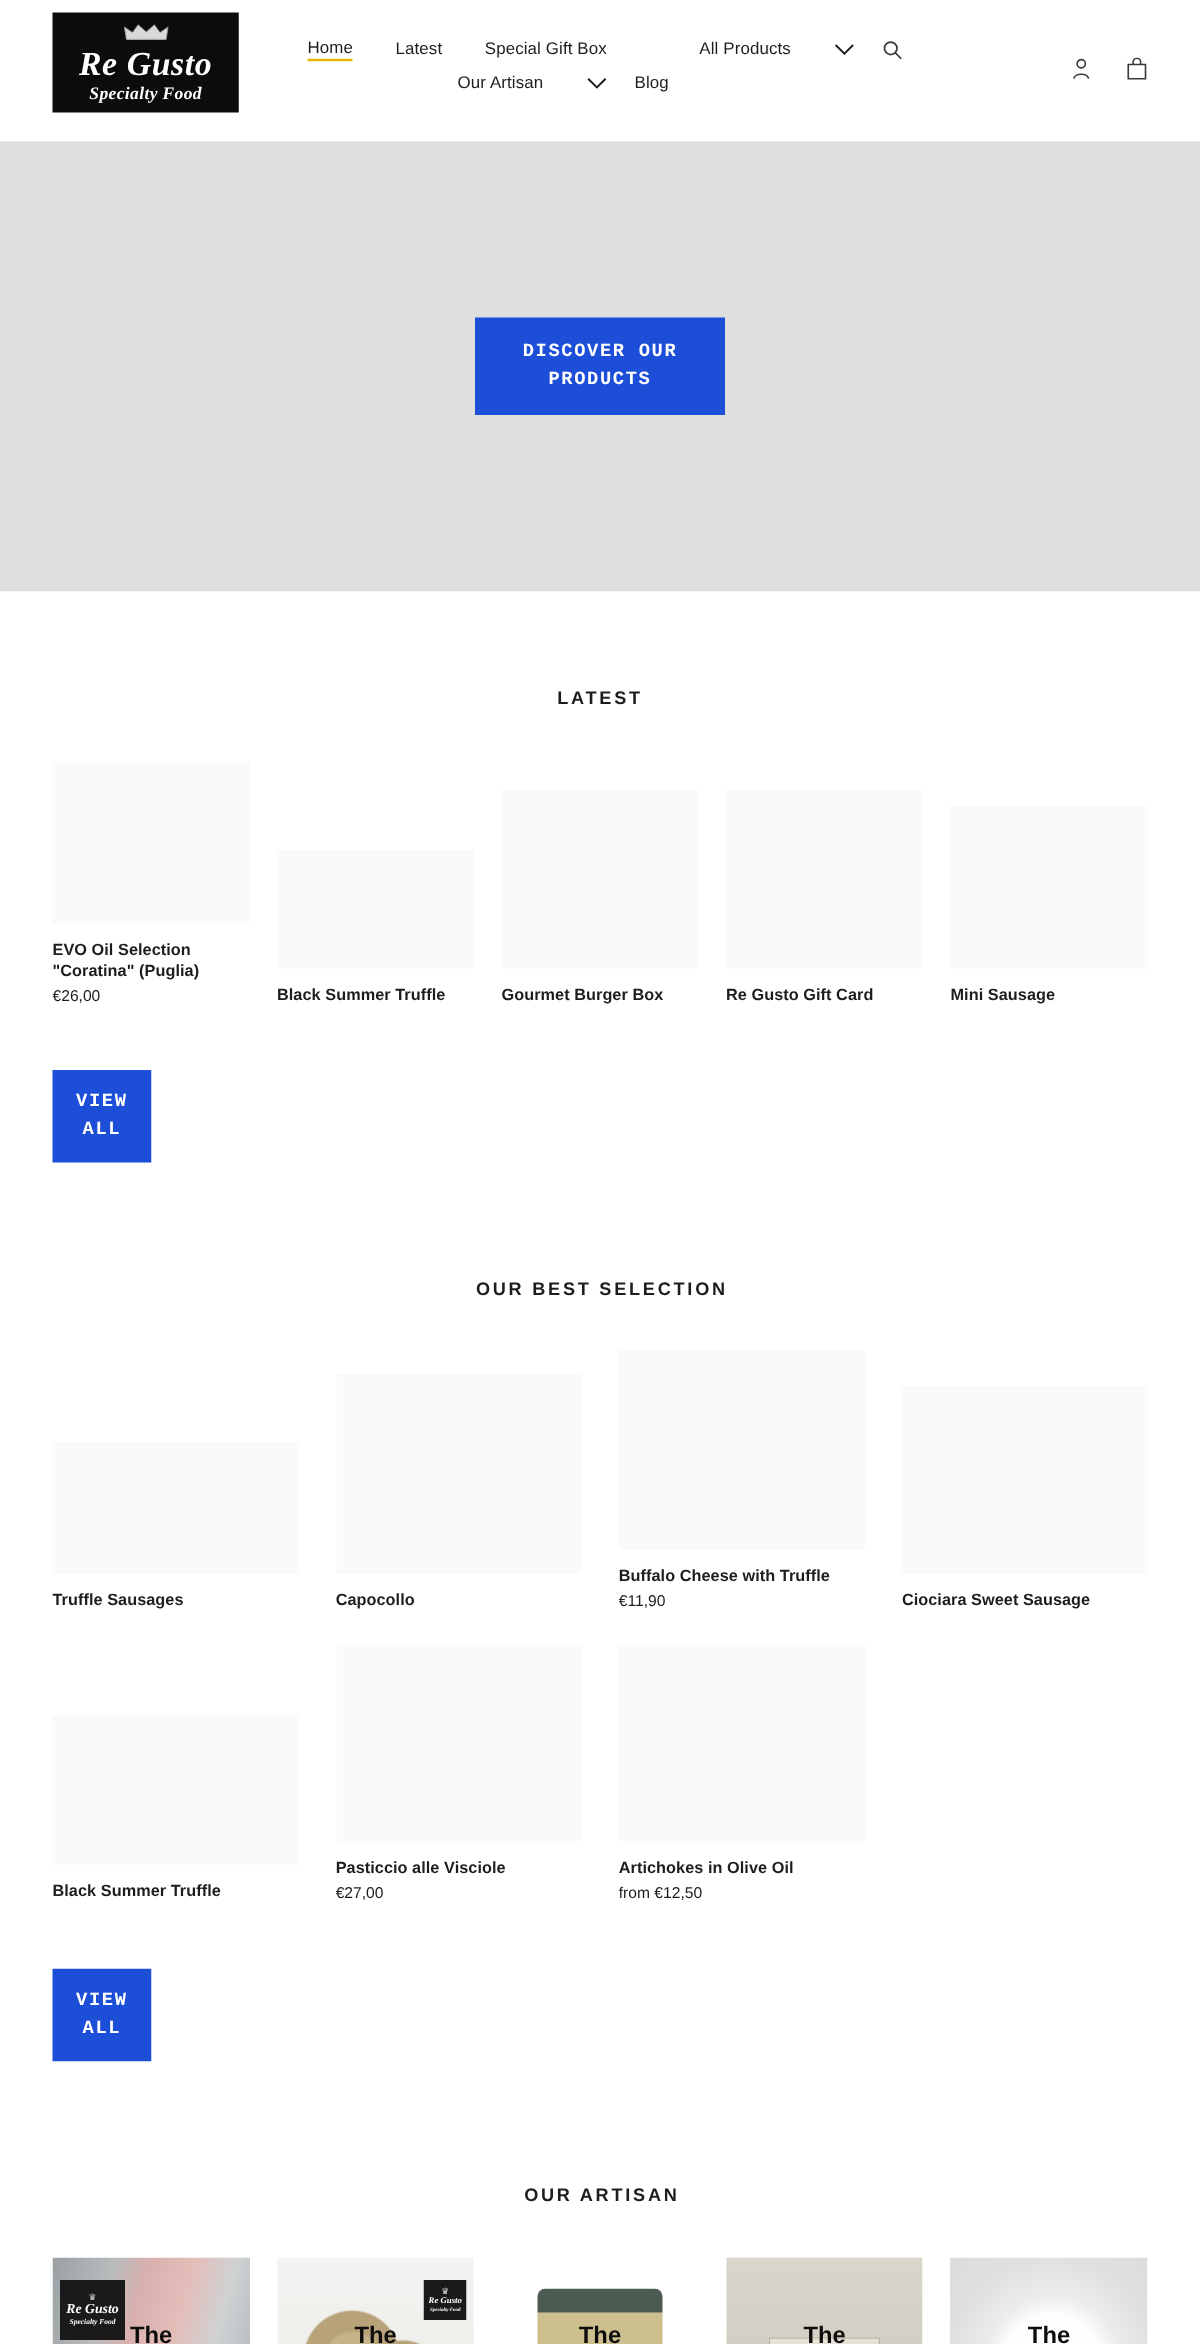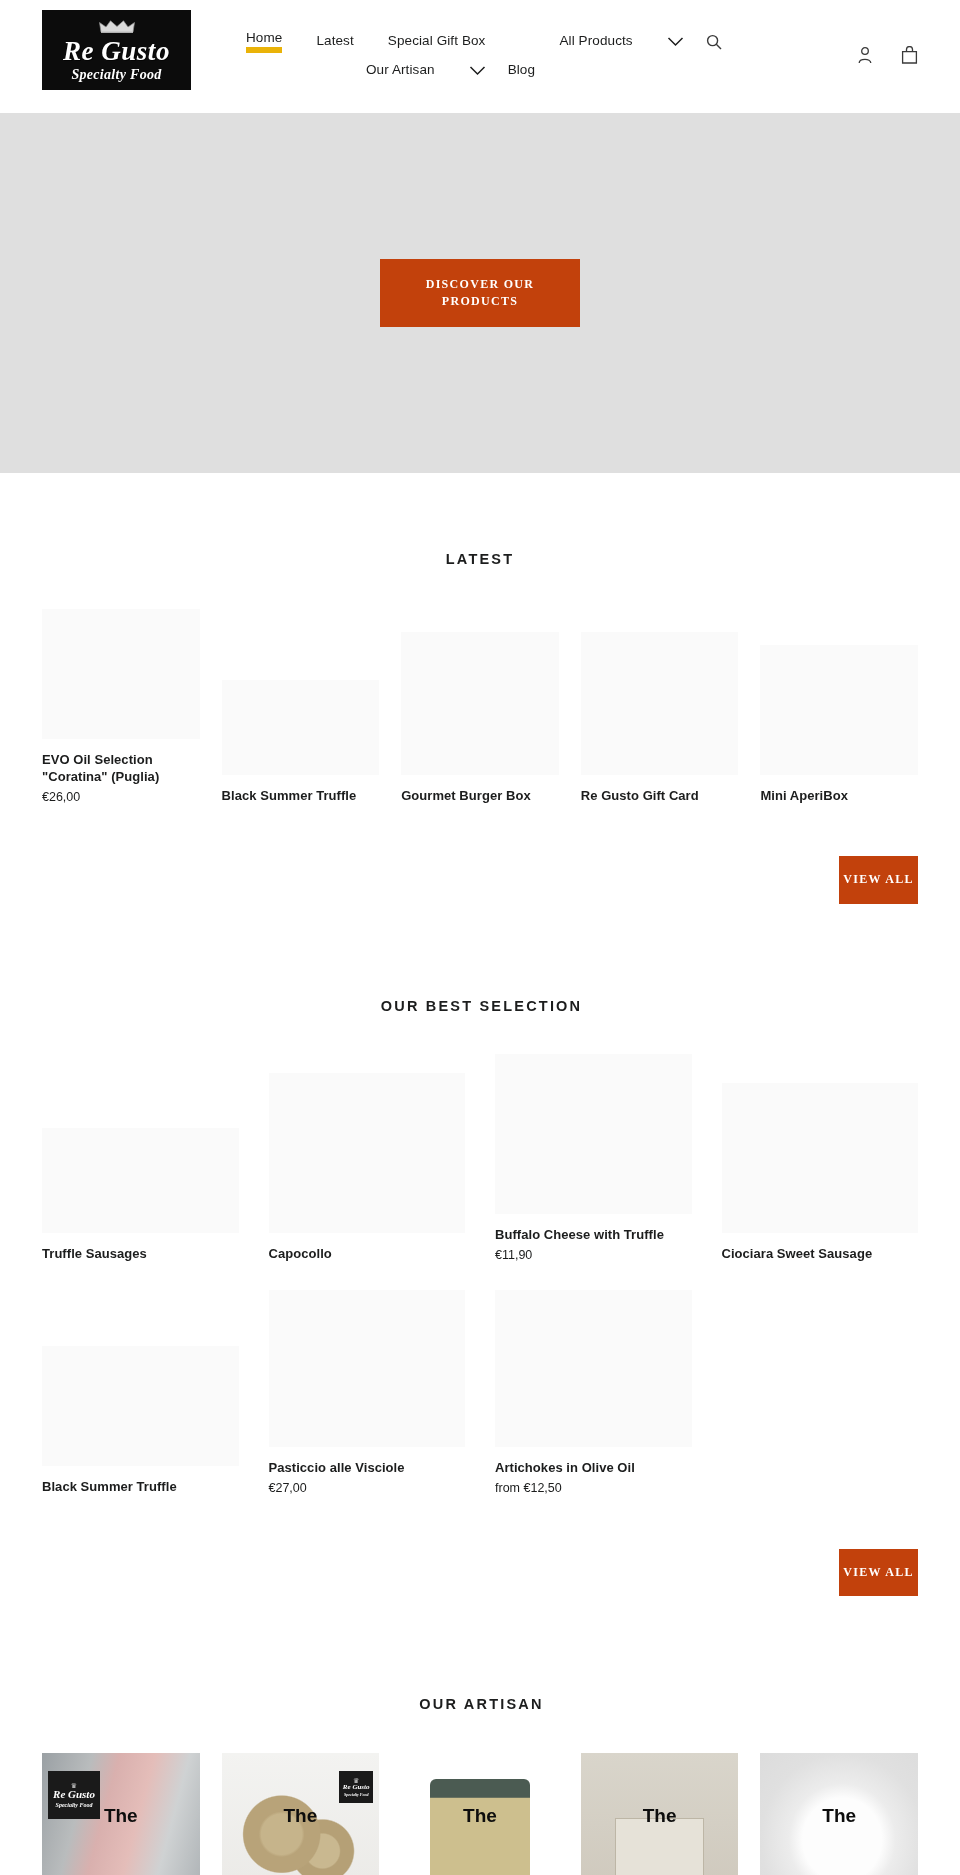--- a/index.html
+++ b/index.html
@@ -77,21 +77,21 @@
     font-size: 13.5px;
     color: #1c1d1d;
     text-decoration: none;
     padding: 0 0 2px 0;
     margin-right: 34px;
     white-space: nowrap;
     cursor: pointer;
     letter-spacing: 0.1px;
   }
   .nav-link.active {
-    border-bottom: 6px solid #eab308;
+    border-bottom: 2px solid #eab308;
   }
   .nav-link.wide { margin-right: 74px; }
   .chev {
     display: inline-block;
     margin-right: 22px;
     cursor: pointer;
     line-height: 0;
   }
   .search-btn { cursor: pointer; line-height: 0; display:inline-block; }
 
@@ -108,29 +108,29 @@
   
   .hero {
     height: 360px;
     background: #dfdfdf;
     display: flex;
     align-items: center;
     justify-content: center;
     width: 960px;
   }
   .btn-dark {
-    background: #c2410c;
+    background: #1d4ed8;
     color: #ffffff;
-    font-size: 12px;
+    font-size: 15px;
     font-weight: 700;
     letter-spacing: 1.3px;
     text-align: center;
     border: none;
     cursor: pointer;
-    font-family: Liberation Serif, serif;
+    font-family: Liberation Mono, monospace;
     line-height: 1.45;
   }
   .hero-btn {
     width: 200px;
     padding: 17px 10px;
   }
 
   
   .section { padding: 0 42px; }
   .section-title {
@@ -174,21 +174,21 @@
     color: #1c1d1d;
     letter-spacing: 0.05px;
   }
   .card-price {
     font-size: 12.5px;
     font-weight: 400;
     margin-top: 5px;
     color: #1c1d1d;
   }
 
-  .view-all-wrap { display: flex; justify-content: flex-end; }
+  .view-all-wrap { display: flex; justify-content: flex-start; }
   .viewall-latest { margin-top: 52px; }
   .viewall-best { margin-top: 54px; }
   .btn-viewall { width: 79px; padding: 15px 4px; }
 
   
   .artisan-grid {
     display: grid;
     grid-template-columns: repeat(5, 1fr);
     gap: 0 22px;
     margin-top: 41px;
@@ -333,21 +333,21 @@
       <div class="card">
         <div class="card-media" style="height: 143px;"></div>
         <div class="card-title">Gourmet Burger Box</div>
       </div>
       <div class="card">
         <div class="card-media" style="height: 143px;"></div>
         <div class="card-title">Re  Gusto Gift Card</div>
       </div>
       <div class="card">
         <div class="card-media" style="height: 130px;"></div>
-        <div class="card-title">Mini AperiBox</div>
+        <div class="card-title">Mini Sausage</div>
       </div>
     </div>
 
   <div class="view-all-wrap viewall-latest">
     <button class="btn-dark btn-viewall">VIEW ALL</button>
   </div>
 </section>
 
 <section class="section">
   <h2 class="section-title best-title">OUR BEST SELECTION</h2>

